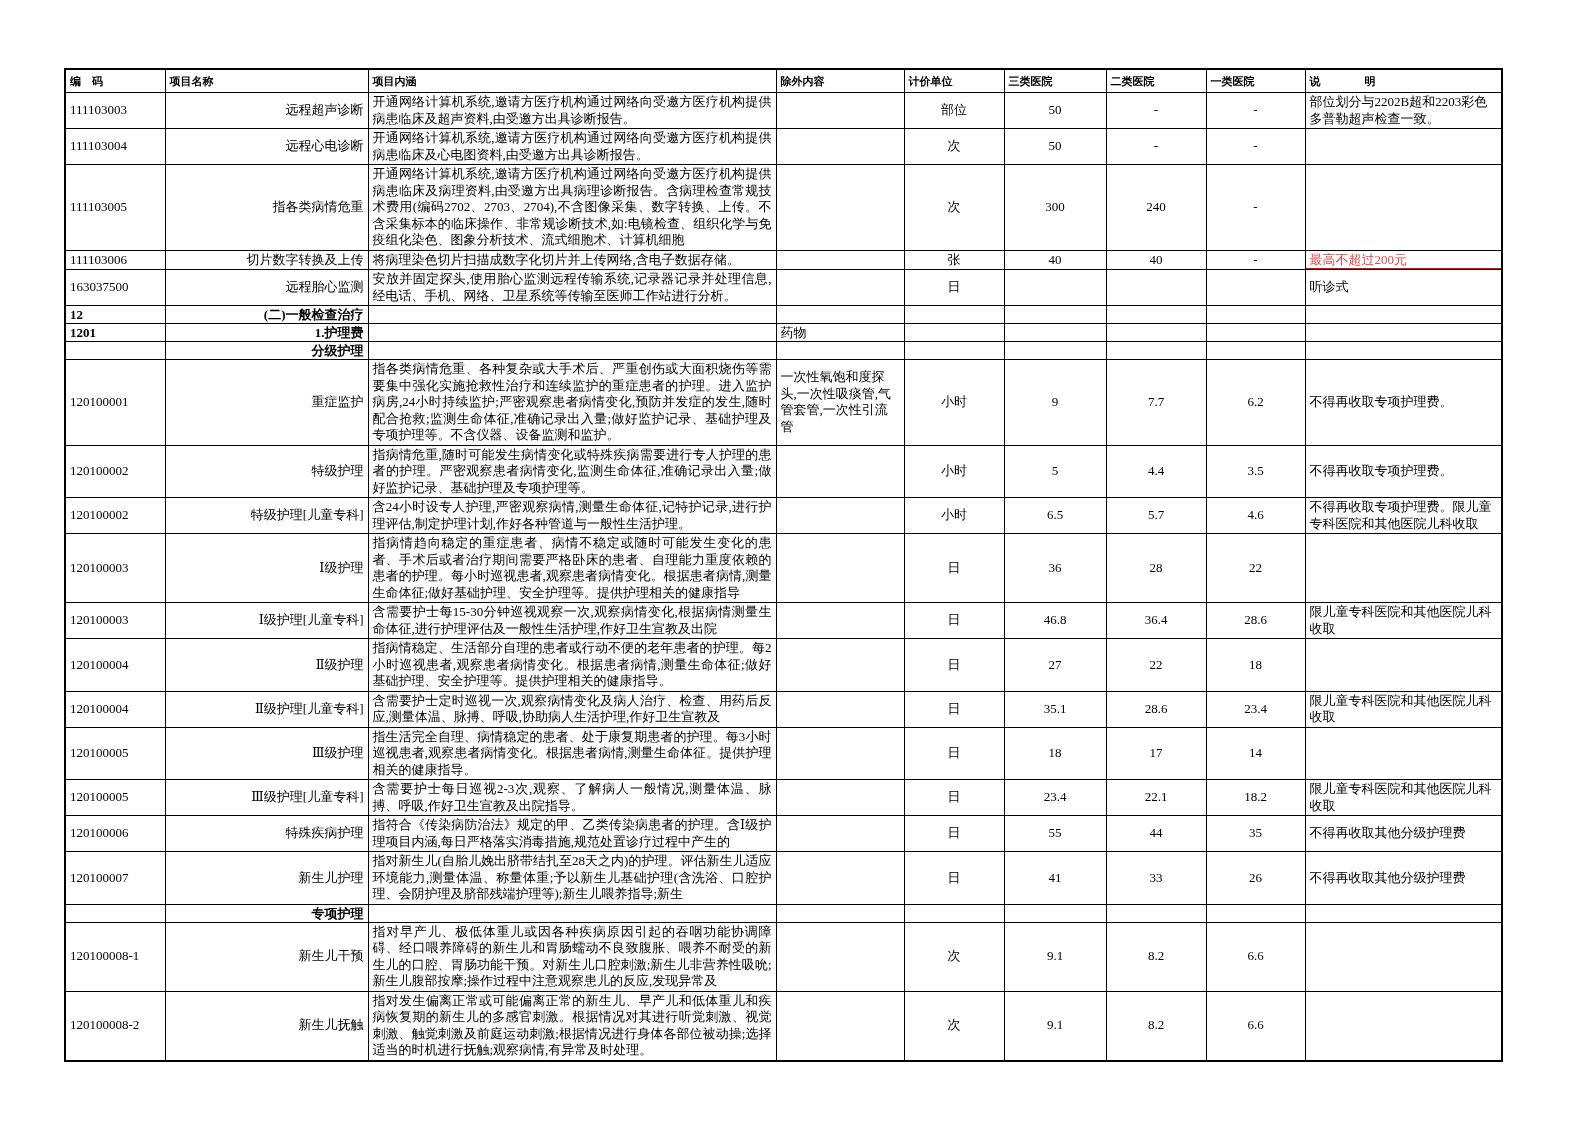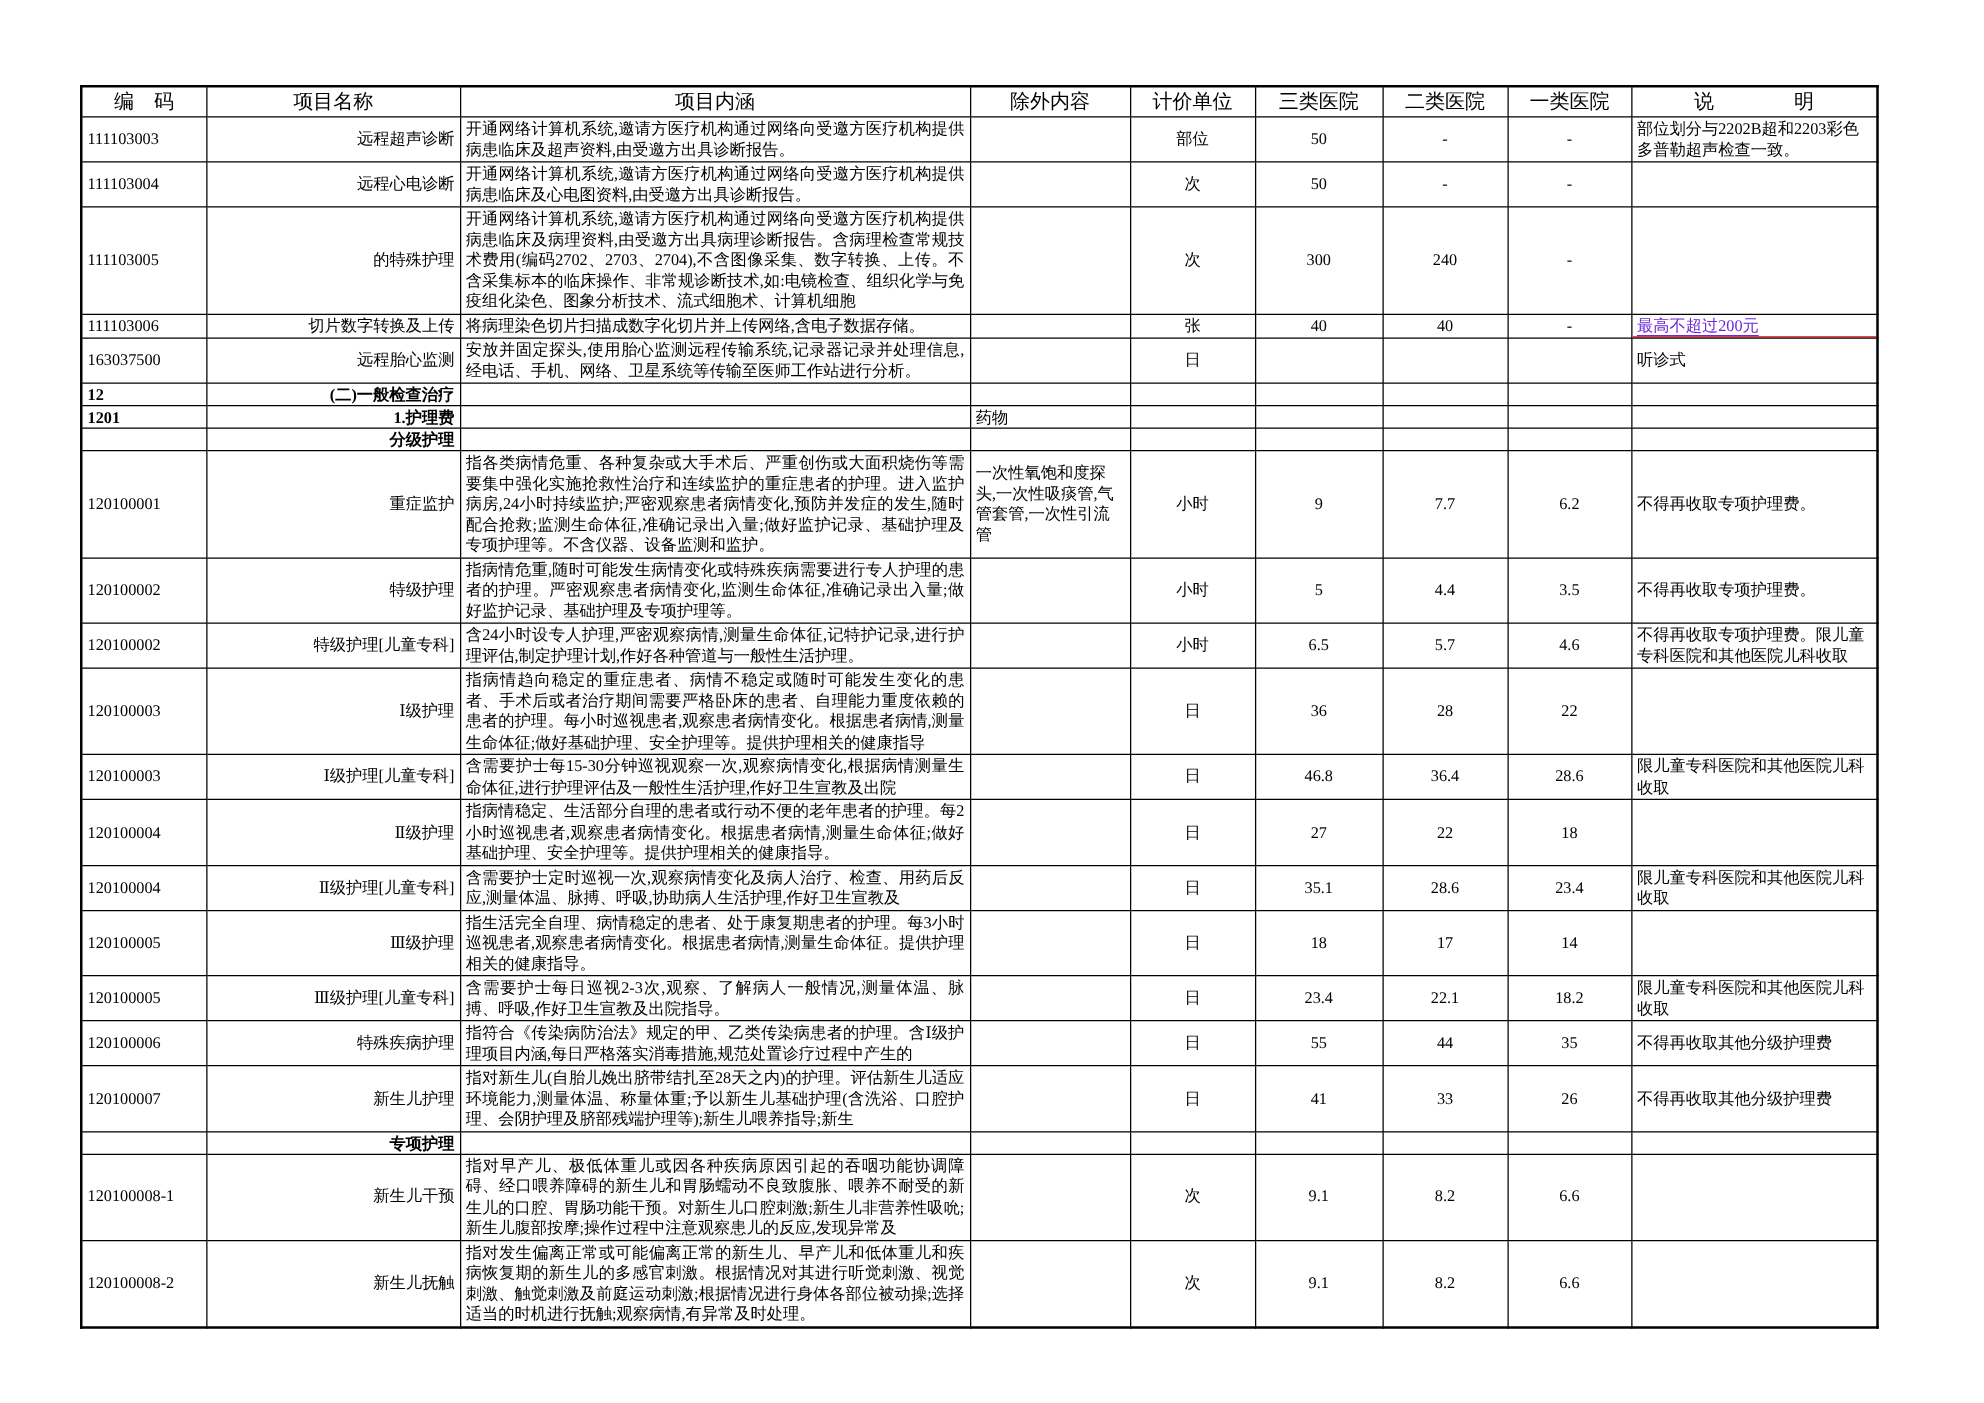--- a/index.html
+++ b/index.html
@@ -30,23 +30,23 @@
   }
   table.fee-table th,
   table.fee-table td {
     border: 1px solid #000000;
     padding: 1px 4px;
     vertical-align: middle;
     overflow: hidden;
     word-break: break-all;
   }
   thead th {
-    font-size: 16px;
-    font-weight: normal;
-    text-align: center;
+    font-size: 11px;
+    font-weight: bold;
+    text-align: left;
     height: 20px;
     padding: 0 2px;
     border-bottom: 2px solid #000000;
     white-space: pre;
   }
   td {
     font-size: 13px;
     line-height: 16.5px;
   }
   .c-code {
@@ -73,22 +73,21 @@
   }
   tr.bold-row .c-code,
   tr.bold-row .c-name {
     font-weight: bold;
   }
   tr.bold-row td {
     height: 15px;
     line-height: 15px;
   }
   td.note-red {
-    color: #6d28d9;
-    text-decoration: underline;
+    color: #ef4444;
     text-underline-offset: 3px;
     box-shadow: inset 0 -1px 0 0 #ff0000;
   }
 </style>
 </head>
 <body>
 
 <div class="page">
   <table class="fee-table">
     <colgroup>
@@ -133,21 +132,21 @@
     <td class="c-content">开通网络计算机系统,邀请方医疗机构通过网络向受邀方医疗机构提供病患临床及心电图资料,由受邀方出具诊断报告。</td>
     <td class="c-exclude"></td>
     <td class="c-unit">次</td>
     <td class="c-price">50</td>
     <td class="c-price">-</td>
     <td class="c-price">-</td>
     <td class="c-note"></td>
   </tr>
         <tr>
     <td class="c-code">111103005</td>
-    <td class="c-name">的特殊护理</td>
+    <td class="c-name">指各类病情危重</td>
     <td class="c-content">开通网络计算机系统,邀请方医疗机构通过网络向受邀方医疗机构提供病患临床及病理资料,由受邀方出具病理诊断报告。含病理检查常规技术费用(编码2702、2703、2704),不含图像采集、数字转换、上传。不含采集标本的临床操作、非常规诊断技术,如:电镜检查、组织化学与免疫组化染色、图象分析技术、流式细胞术、计算机细胞</td>
     <td class="c-exclude"></td>
     <td class="c-unit">次</td>
     <td class="c-price">300</td>
     <td class="c-price">240</td>
     <td class="c-price">-</td>
     <td class="c-note"></td>
   </tr>
         <tr>
     <td class="c-code">111103006</td>

